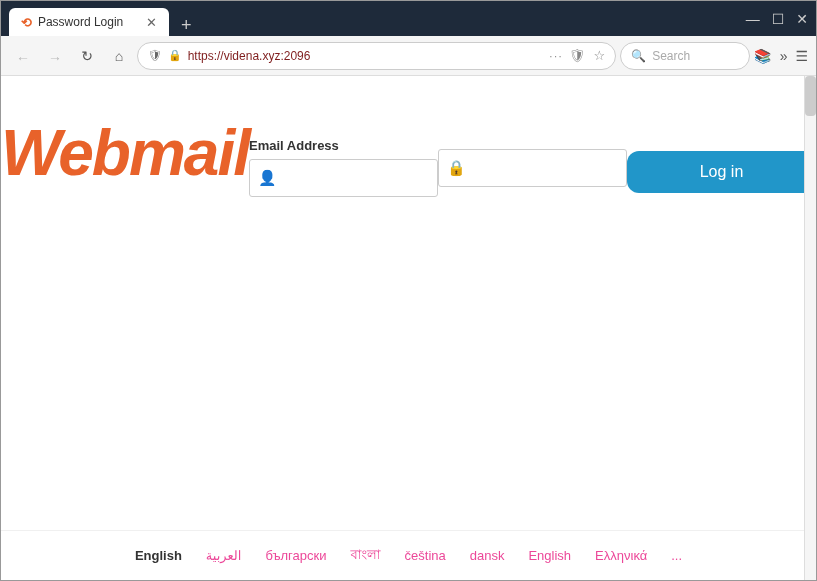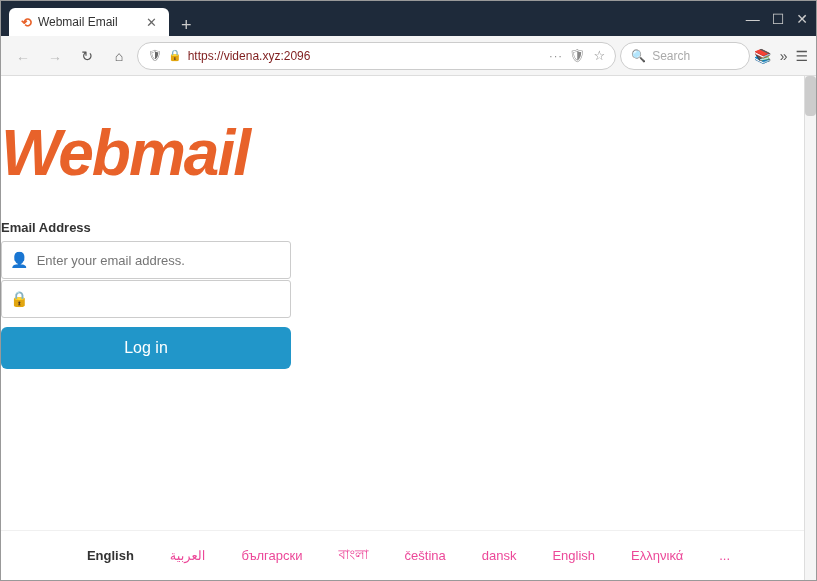--- a/index.html
+++ b/index.html
@@ -132,22 +132,22 @@
       background: #fff;
       display: flex;
       flex-direction: column;
       align-items: center;
       overflow-y: auto;
       position: relative;
     }
 
     .login-container {
       display: flex;
-      flex-direction: column;
-      align-items: flex-start;
+      flex-direction: row;
+      align-items: center;
       padding-top: 40px;
       width: 100%;
     }
 
     .webmail-logo {
       font-size: 64px;
       font-weight: bold;
       font-style: italic;
       color: #e8622a;
       font-family: Arial, sans-serif;
@@ -193,36 +193,36 @@
       color: #555;
       background: transparent;
     }
 
     .login-btn {
       width: 290px;
       height: 42px;
       background: #2196c9;
       color: #fff;
       border: none;
-      border-radius: 6px;
+      border-radius: 12px;
       font-size: 16px;
       cursor: pointer;
       margin-top: 8px;
     }
 
     .language-bar {
       position: absolute;
       bottom: 0;
       left: 0;
       right: 0;
       height: 50px;
       display: flex;
       align-items: center;
       justify-content: center;
-      gap: 36px;
+      gap: 24px;
       border-top: 1px solid #f0f0f0;
       background: #fff;
       font-size: 13px;
       color: #555;
     }
 
     .lang-item { cursor: pointer; color: #ec4899; }
     .lang-active { font-weight: bold; color: #333; }
 
     
@@ -246,21 +246,21 @@
   </style>
 </head>
 <body>
 
 <div class="browser-window">
 
   <div class="title-bar">
     <div class="tab-bar">
       <div class="tab-active">
         <span class="tab-icon">⟲</span>
-        <span>Webmail Email</span>
+        <span>Password Login</span>
         <span class="tab-close">✕</span>
       </div>
       <span class="tab-new">+</span>
     </div>
     <div class="title-controls">
       <span>—</span>
       <span>☐</span>
       <span>✕</span>
     </div>
   </div>
@@ -293,21 +293,20 @@
 
   <div class="page-content">
     <div class="login-container">
 
       <div class="webmail-logo">Webmail</div>
 
       <div class="form-group">
         <label class="form-label">Email Address</label>
         <div class="input-wrapper">
           <span class="input-icon">👤</span>
-          <input type="email" placeholder="Enter your email address." style="">
         </div>
       </div>
 
       <div class="form-group">
         <div class="input-wrapper">
           <span class="input-icon">🔒</span>
         </div>
       </div>
 
       <button class="login-btn">Log in</button>

